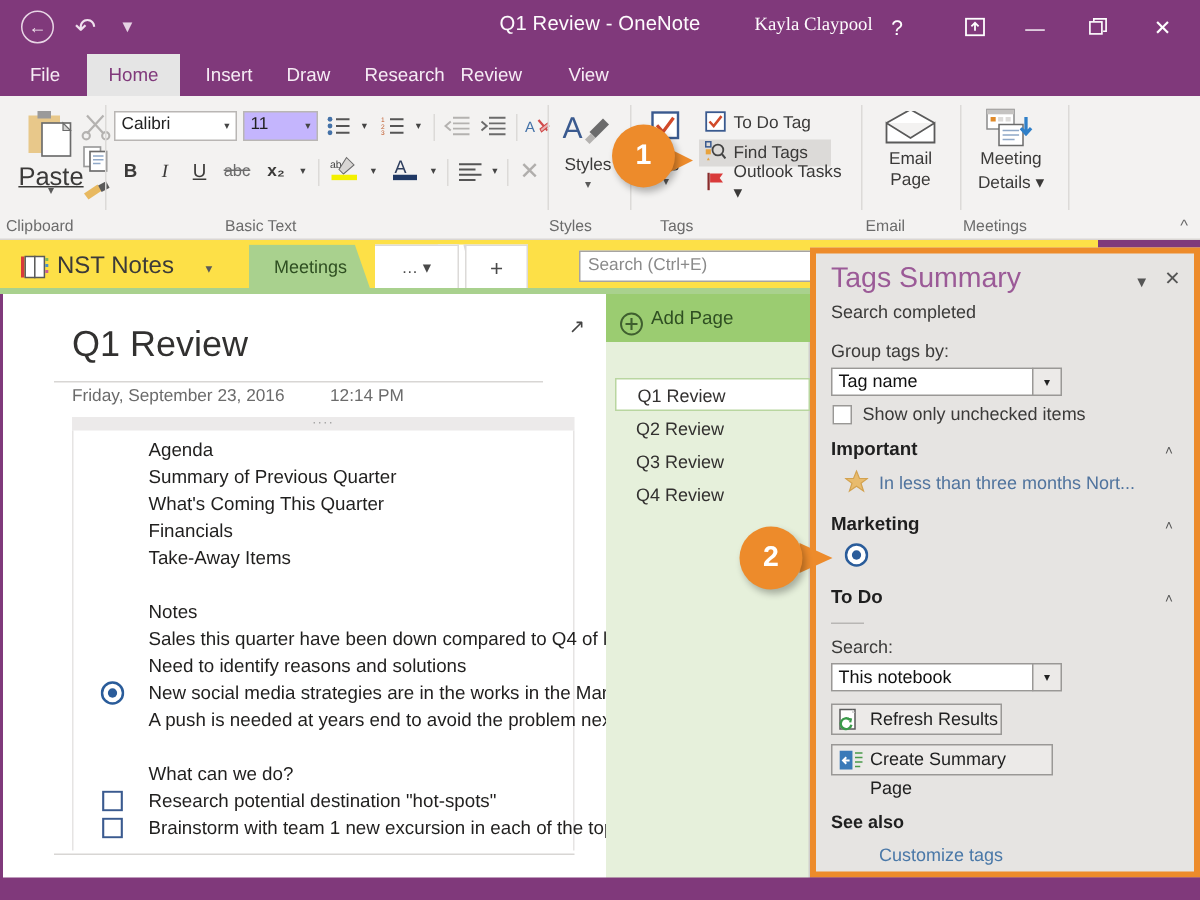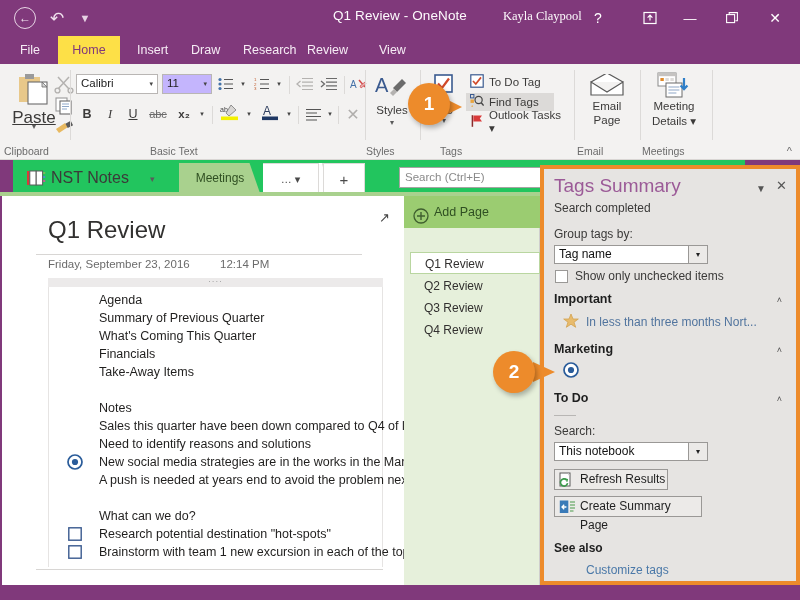--- a/index.html
+++ b/index.html
@@ -29,21 +29,21 @@
   .tb-rib  { left:637px; font-size:13px; }
   .tb-min  { left:677px; font-size:13px; }
   .tb-max  { left:719px; font-size:12px; }
   .tb-close{ left:762px; font-size:14px; }
   .tb-btn svg { display:block; }
 
   
   .tabbar { position:absolute; left:0; top:36px; width:800px; height:28px; background:#80397b; }
   .rtab { position:absolute; top:0; height:28px; padding:0 11px; line-height:28px;
           color:#f6ecf5; font-size:12.5px; cursor:default; }
-  .rtab.active { background:#fde047; color:#80397b; }
+  .rtab.active { background:#e5e5e5; color:#80397b; }
 
   
   .ribbon { position:absolute; left:0; top:64px; width:800px; height:96px; background:#f3f2f1;
             border-bottom:1px solid #d9d6d4; }
   .grp-label { position:absolute; bottom:2px; font-size:10.5px; color:#6b6b6b; text-align:left; }
   .grp-sep { position:absolute; top:6px; width:1px; height:70px; background:#dcdad8; }
 
   
   .cb-paste-ic { position:absolute; left:14px; top:8px; width:40px; height:34px; }
   .cb-paste-lbl { position:absolute; left:6px; top:44px; width:56px; text-align:center; font-size:17px; color:#3b3a39;text-decoration:underline; }
@@ -77,22 +77,22 @@
   
   .eml-ic { position:absolute; left:589px; top:10px; width:36px; height:24px; }
   .eml-l1 { position:absolute; left:577px; top:36px; width:60px; text-align:center; font-size:11.5px; color:#3b3a39; }
   .eml-l2 { position:absolute; left:577px; top:50px; width:60px; text-align:center; font-size:11.5px; color:#3b3a39; }
   .mtg-ic { position:absolute; left:657px; top:8px; width:34px; height:26px; }
   .mtg-l1 { position:absolute; left:642px; top:36px; width:64px; text-align:center; font-size:11.5px; color:#3b3a39; }
   .mtg-l2 { position:absolute; left:642px; top:50px; width:64px; text-align:center; font-size:11.5px; color:#3b3a39; }
   .collapse-rib { position:absolute; right:8px; bottom:2px; font-size:11px; color:#6b6b6b; }
 
   
-  .nbbar { position:absolute; left:0; top:160px; width:732px; height:36px; background:#22c55e;
-           border-bottom:1px solid #dcdad8;margin-left:13px; }
+  .nbbar { position:absolute; left:0; top:160px; width:732px; height:36px; background:#fde047;
+           border-bottom:1px solid #dcdad8; }
   .nb-ic { position:absolute; left:13px; top:9px; width:20px; height:18px; }
   .nb-name { position:absolute; left:38px; top:9px; font-size:16px; color:#3b3a39; }
   .nb-caret { position:absolute; left:137px; top:14px; font-size:9px; color:#5a5a5a; }
   .sectab { position:absolute; left:166px; top:3px; width:82px; height:33px; background:#a9d18e;
             color:#2f4f22; font-size:12px; text-align:center; line-height:31px;
             clip-path: polygon(0 0, 86% 0, 100% 100%, 0% 100%); }
   .secdots { position:absolute; left:250px; top:3px; width:56px; height:33px; background:#fff;
              border-top:1px solid #dcdad8; border-right:1px solid #dcdad8;
              font-size:11px; color:#4a4a4a; text-align:center; line-height:31px; }
   .secplus { position:absolute; left:310px; top:3px; width:42px; height:33px; background:#fff;

